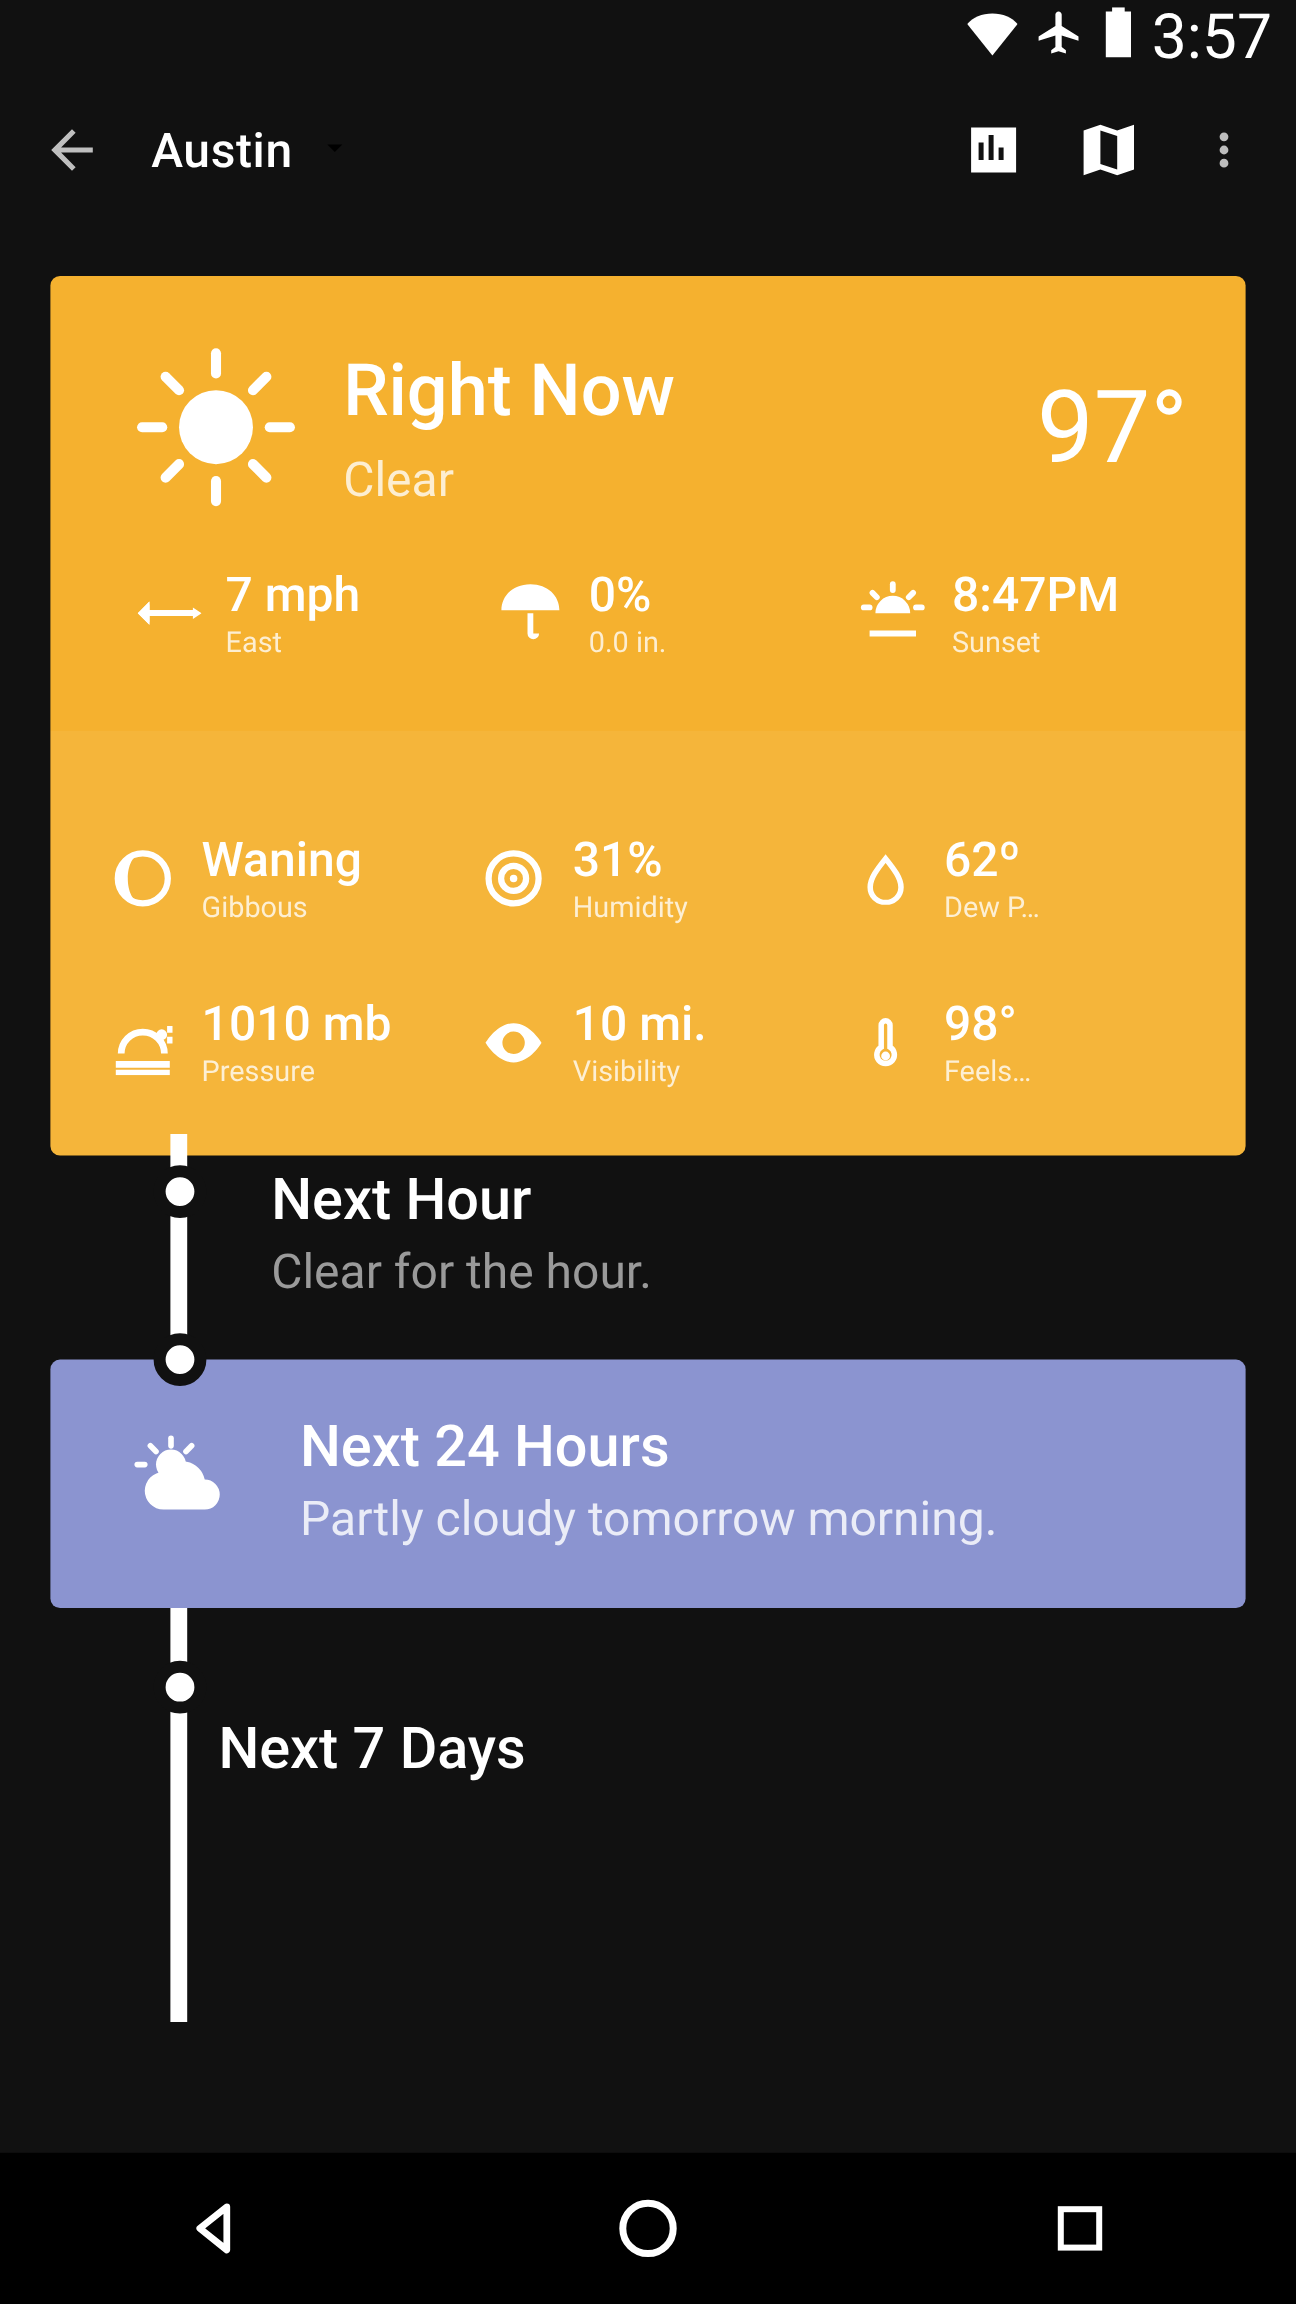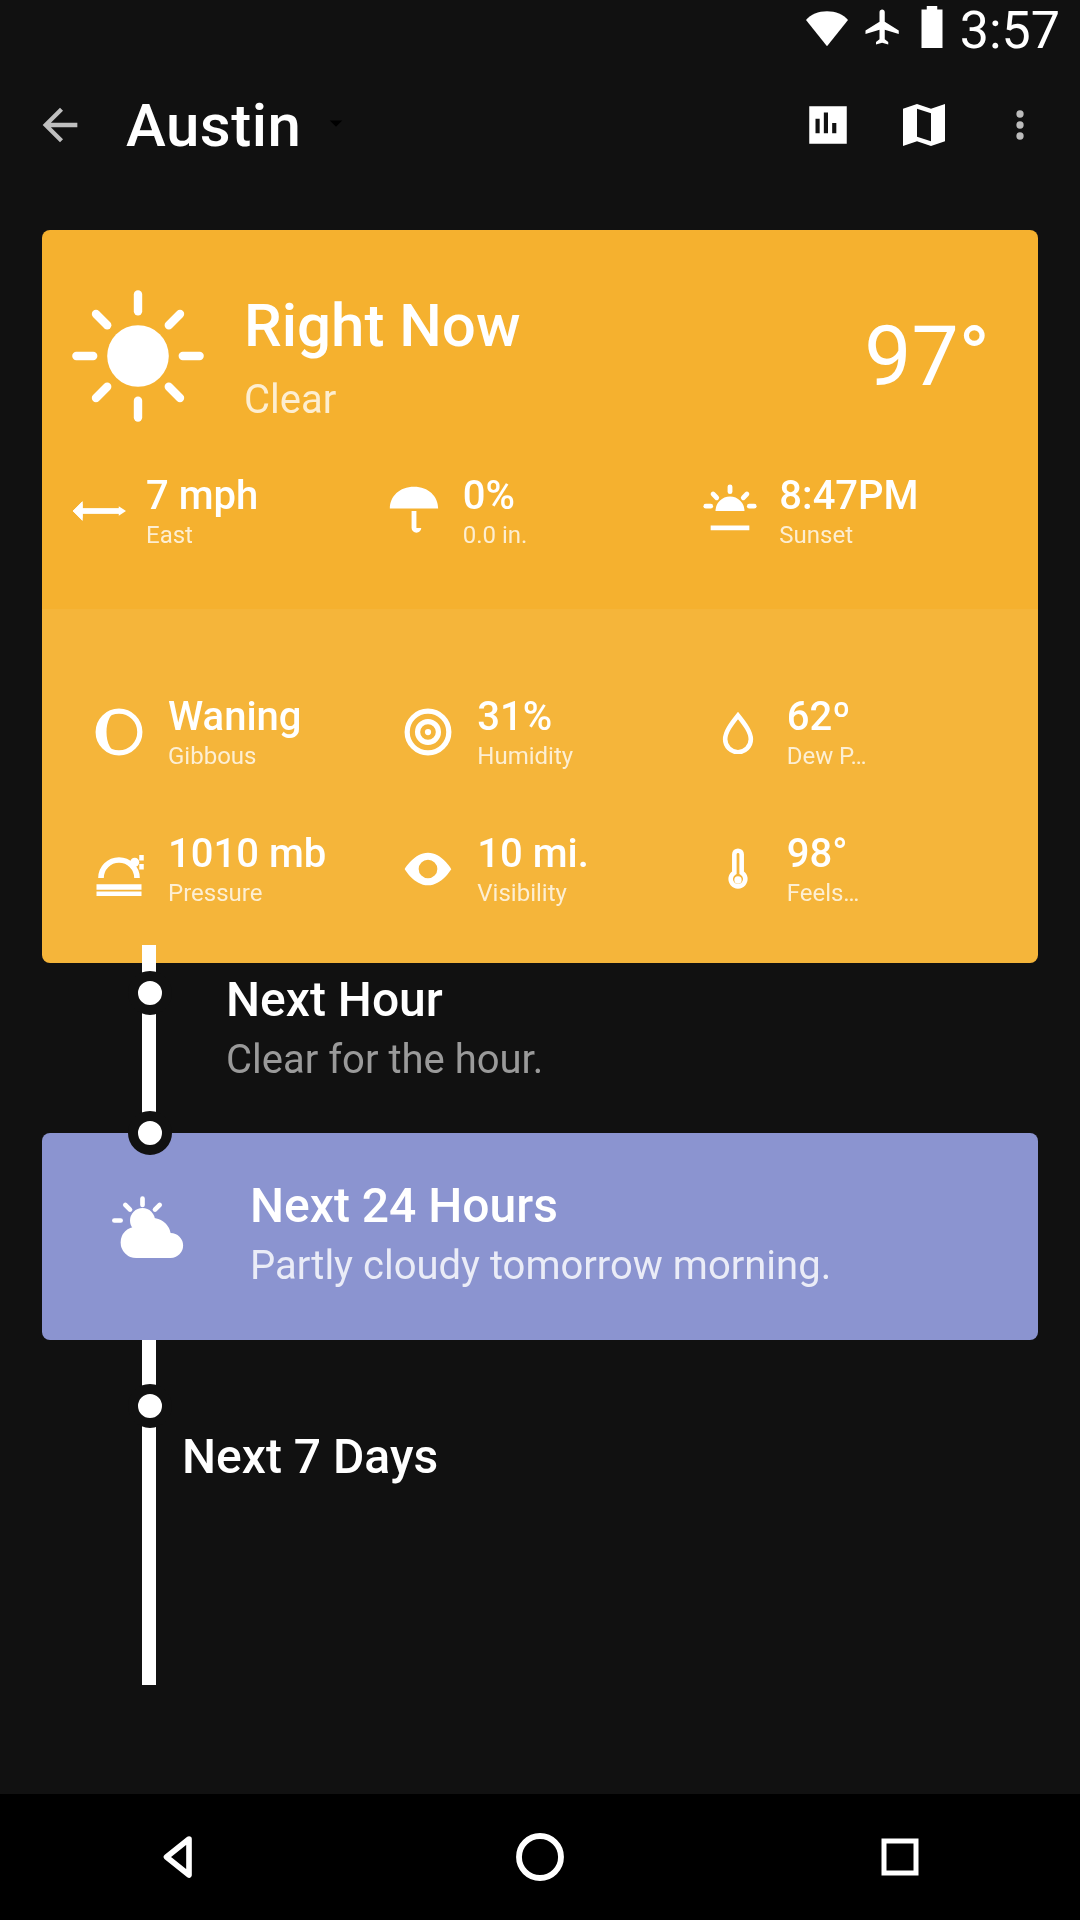--- a/index.html
+++ b/index.html
@@ -32,42 +32,42 @@
     padding: 0 30px;
     gap: 36px;
   }
   .app-bar .title-wrap {
     flex: 1;
     display: flex;
     align-items: center;
     gap: 20px;
   }
   .app-bar .title {
-    font-size: 60px;
+    font-size: 40px;
     font-weight: 500;
     letter-spacing: 0.5px;
   }
   .icon-btn {
     width: 60px;
     height: 60px;
     display: flex;
     align-items: center;
     justify-content: center;
   }
   .icon-btn svg { fill: #fff; }
 
   
   .content { padding: 40px 42px 0 42px; }
   .card {
     background: #f5b12f;
     border-radius: 8px;
     overflow: hidden;
   }
   .card-top {
-    padding: 56px 48px 60px 26px;
+    padding: 56px 48px 60px 68px;
   }
   .card-bottom {
     background: rgba(255,255,255,0.055);
     padding: 38px 48px 56px 48px;
   }
 
   
   .hero {
     display: flex;
     align-items: center;

